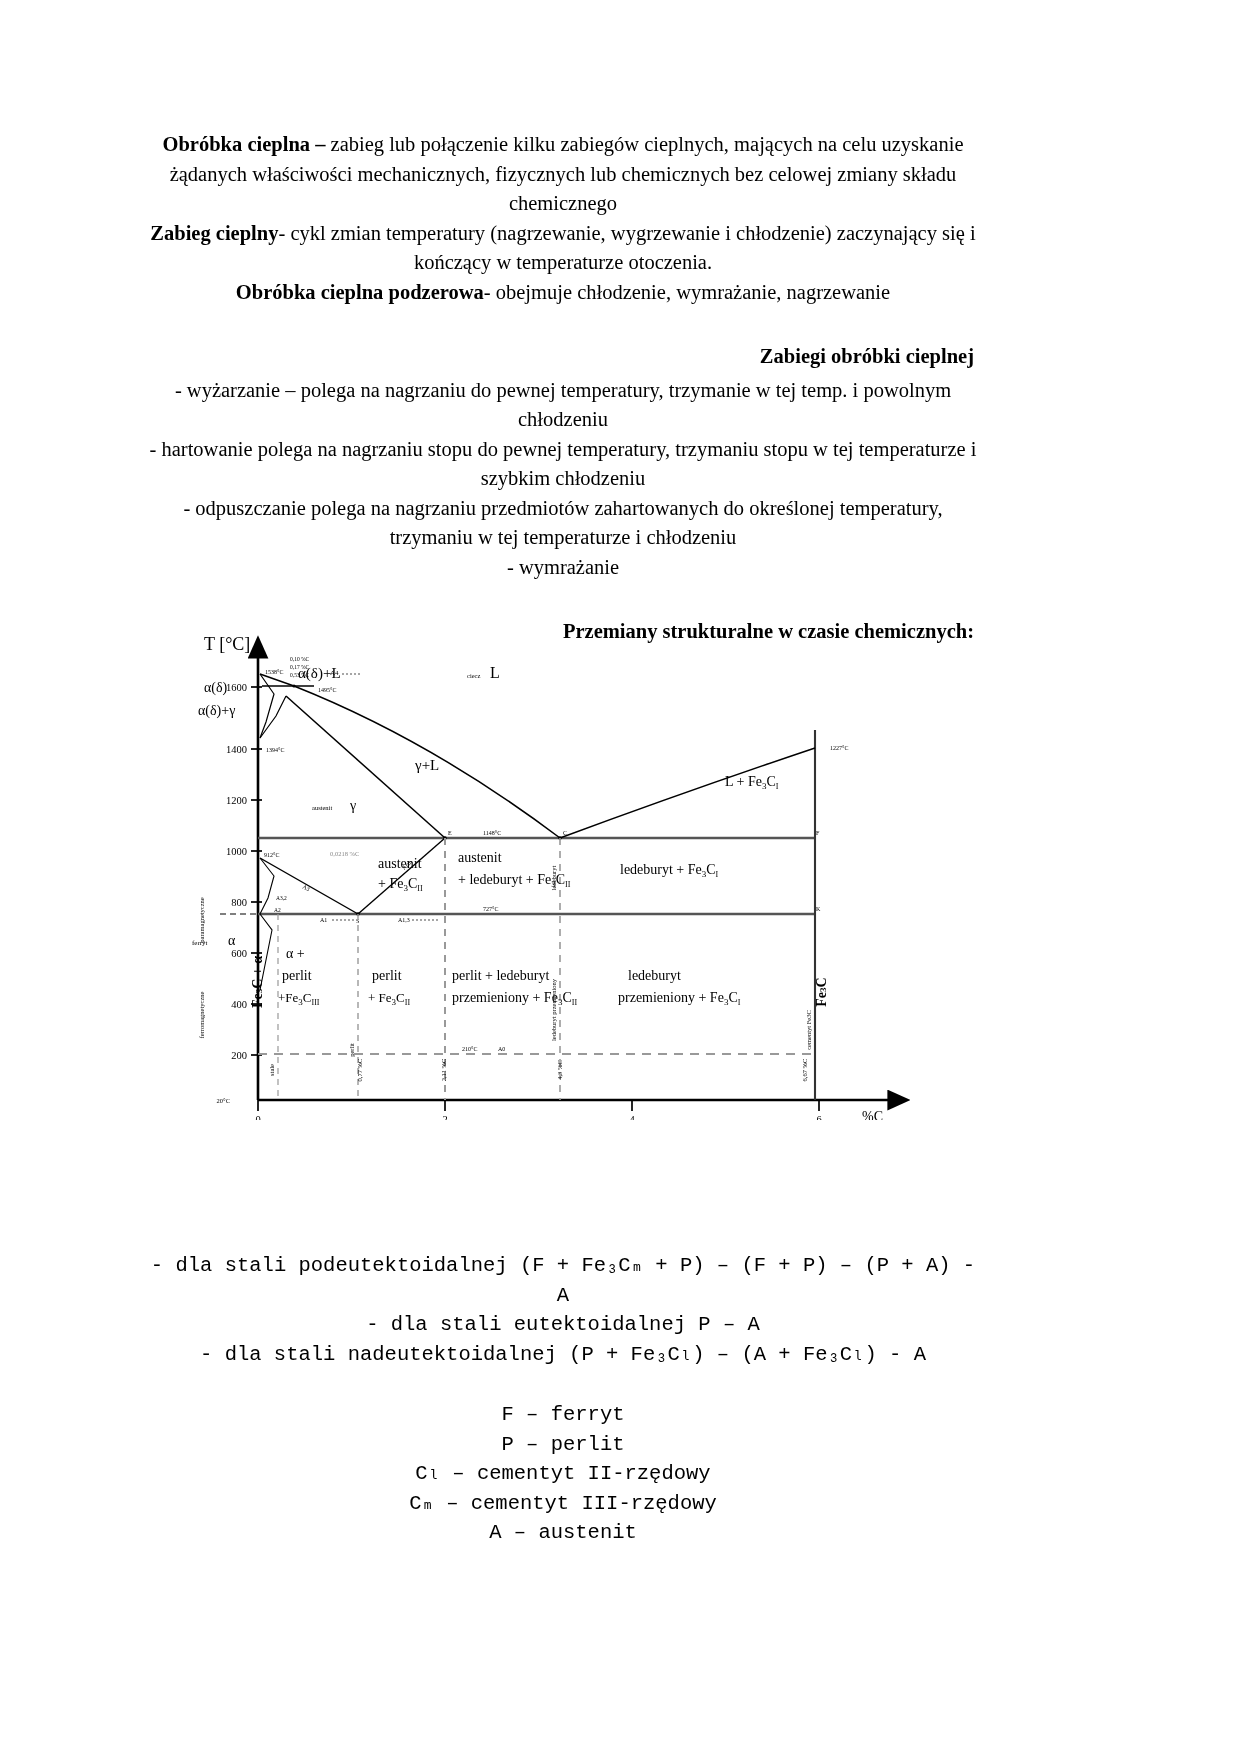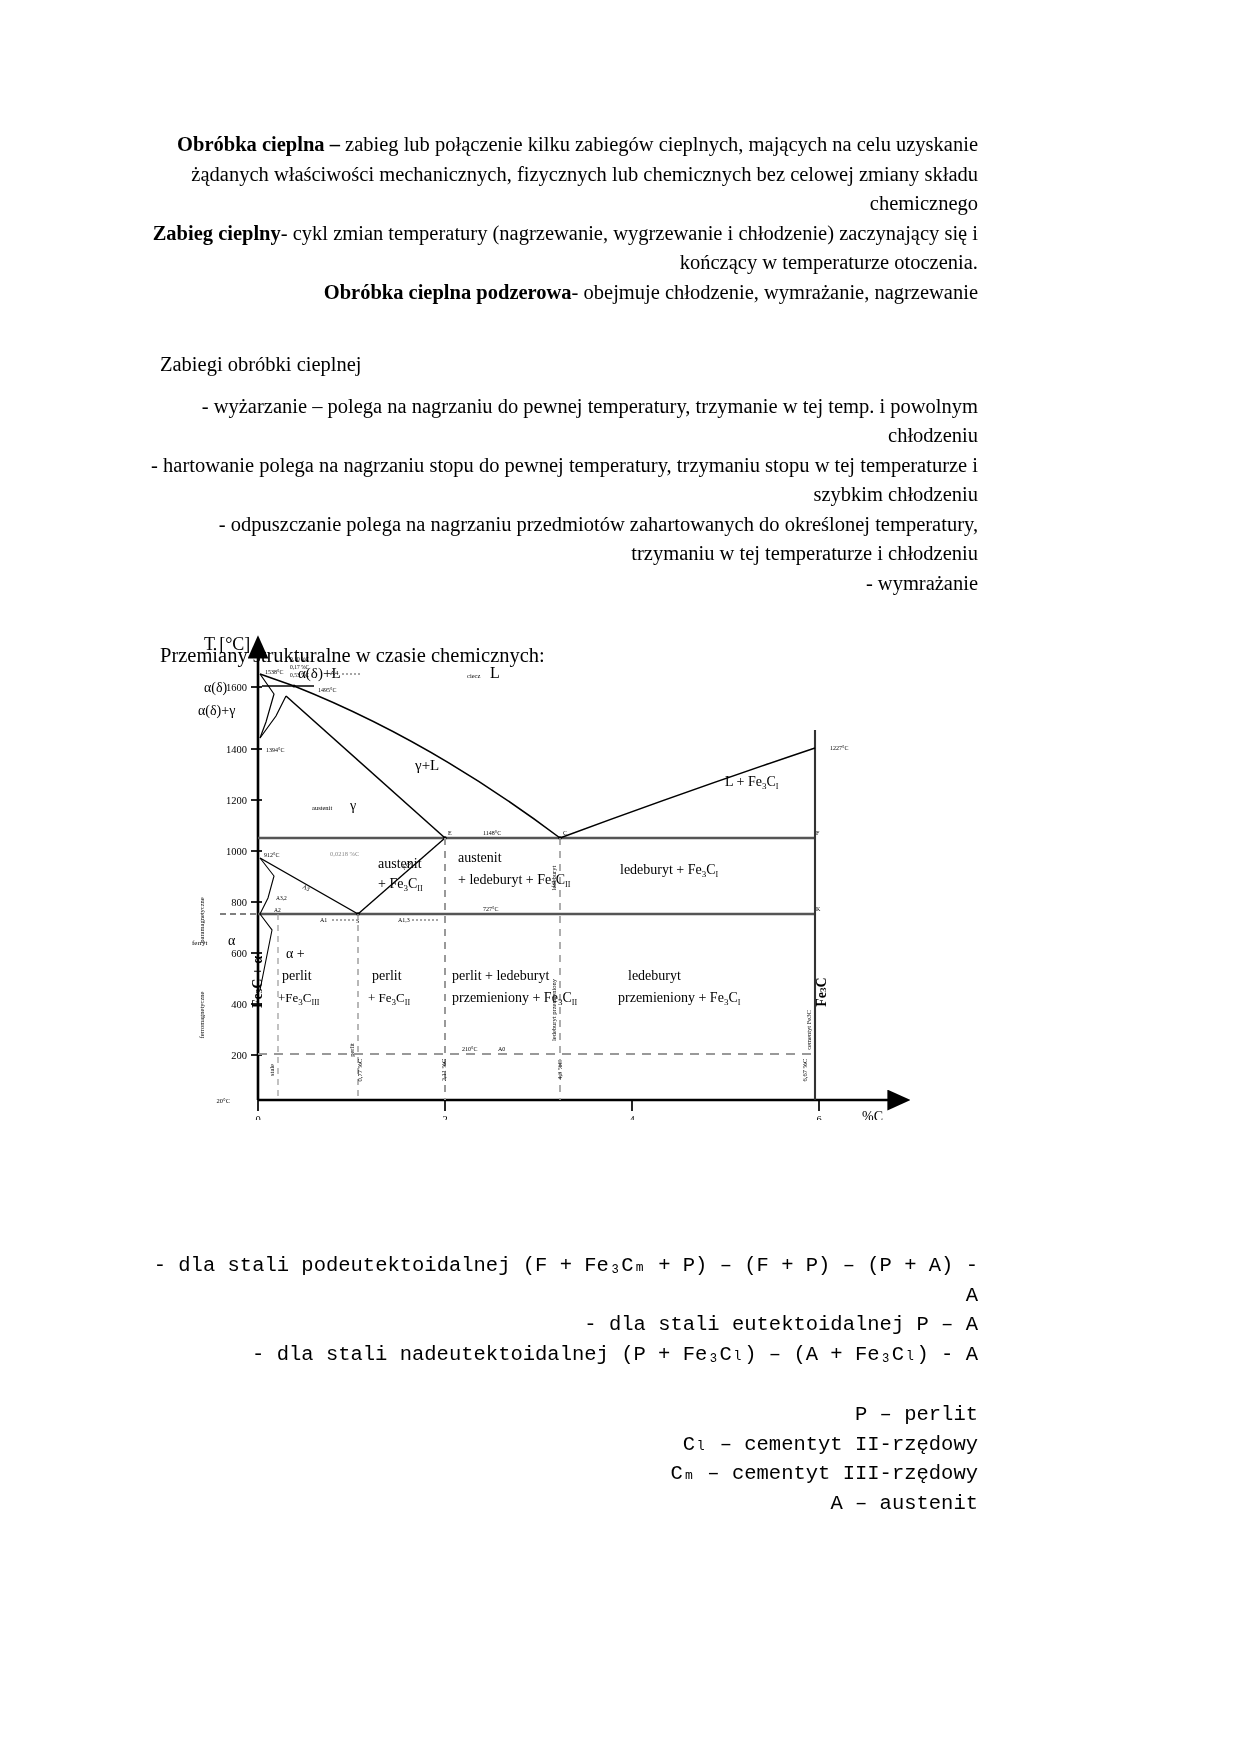--- a/index.html
+++ b/index.html
@@ -24,29 +24,30 @@
   .content {
     position: absolute;
     left: 148px;
     top: 130px;
     width: 830px;
   }
   p.para {
     margin: 0;
     font-size: 20.5px;
     line-height: 29.5px;
-    text-align: right;
+    text-align: center;
   }
   .b { font-weight: bold; }
   .spacer-md { height: 31px; }
   h3.head {
-    margin: 12px;
+    margin: 4px;
     font-size: 20.5px;
     line-height: 29.5px;
-    font-weight: normal;
+    font-weight: bold;
+    text-align: right;
   }
 
   
   .figure {
     position: absolute;
     left: 190px;
     top: 630px;
     width: 720px;
     height: 490px;
   }
@@ -292,20 +293,21 @@
 
   <div class="content2">
     <div style="height:118px"></div>
 
     <p class="para">- dla stali podeutektoidalnej (F + Fe₃Cₘ + P) – (F + P) – (P + A) - A</p>
     <p class="para">- dla stali eutektoidalnej P – A</p>
     <p class="para">- dla stali nadeutektoidalnej (P + Fe₃Cₗ) – (A + Fe₃Cₗ) - A</p>
 
     <div class="spacer-md"></div>
 
+    <p class="para">F – ferryt</p>
     <p class="para">P – perlit</p>
     <p class="para">Cₗ – cementyt II-rzędowy</p>
     <p class="para">Cₘ – cementyt III-rzędowy</p>
     <p class="para">A – austenit</p>
 
     <div class="spacer-md"></div>
 
   </div>
 
 </div>

